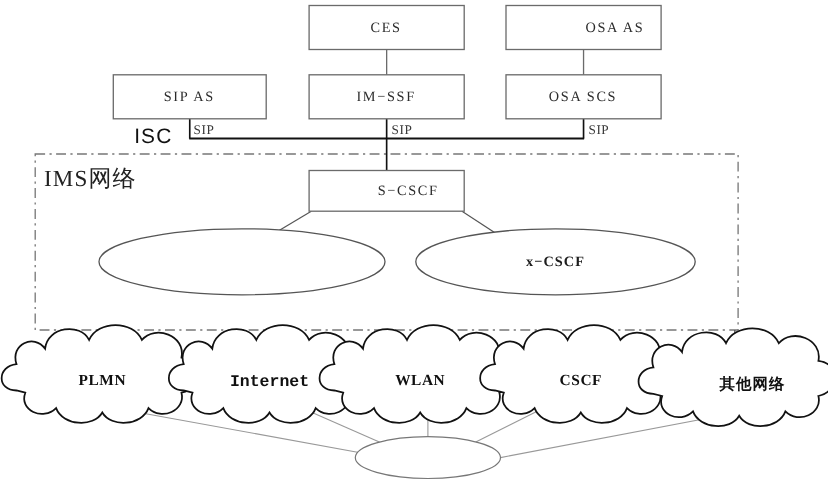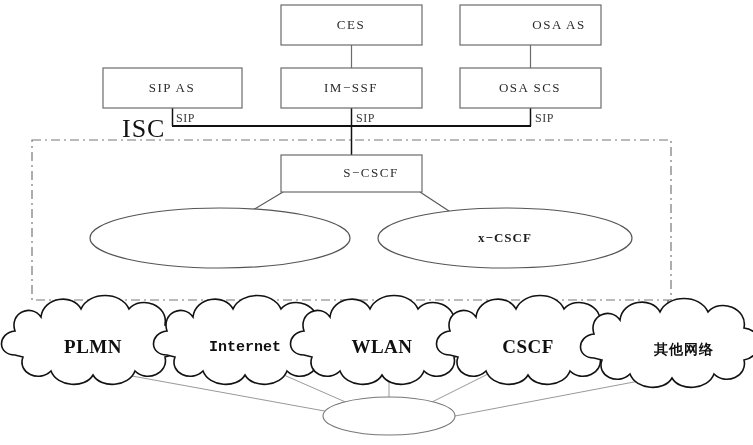--- a/index.html
+++ b/index.html
@@ -16,34 +16,34 @@
   .box-label{
     font-family:"Liberation Serif", serif;
     font-size:13px;color:#2b2b2b;letter-spacing:1.5px;
   }
   .ellipse-label{
     font-family:"Liberation Serif", serif;
     font-size:13px;color:#1d1d1d;font-weight:bold;letter-spacing:1px;
   }
   .cloud-label{
     font-family:"Liberation Serif", serif;
-    font-size:19px;color:#101010;font-weight:bold;letter-spacing:0.5px;
+    font-size:14px;color:#101010;font-weight:bold;letter-spacing:0.5px;
   }
   .cloud-label.mono{
     font-family:"Liberation Mono", monospace;
     font-size:15px;letter-spacing:0px;
   }
   .cloud-label.cjk{font-size:14px;letter-spacing:1px;}
   .sip-label{
     font-family:"Liberation Serif", serif;
     font-size:12px;color:#3a3a3a;letter-spacing:0.5px;
   }
   .isc-label{
-    font-family:Liberation Serif, serif;
-    font-size:26px;color:#111;letter-spacing:1px;
+    font-family:Liberation Sans, sans-serif;
+    font-size:19px;color:#111;letter-spacing:1px;
   }
   .ims-label{
     font-family:"Liberation Serif", serif;
     font-size:21px;color:#222;letter-spacing:1px;
   }
   .user-label{
     font-family:"Liberation Serif", serif;
     font-size:13px;color:#333;letter-spacing:2px;margin-top:36px;
   }
   .ctr{transform:translate(-50%,-50%);}
@@ -121,20 +121,21 @@
   <div class="lbl box-label ctr" style="left:530px;top:25px;margin-left:29px;">OSA AS</div>
   <div class="lbl box-label ctr" style="left:172px;top:88px;">SIP AS</div>
   <div class="lbl box-label ctr" style="left:351px;top:88px;">IM−SSF</div>
   <div class="lbl box-label ctr" style="left:530px;top:88px;">OSA SCS</div>
 
   <div class="lbl isc-label" style="left:122px;top:114px;">ISC</div>
   <div class="lbl sip-label" style="left:176px;top:111px;">SIP</div>
   <div class="lbl sip-label" style="left:356px;top:111px;">SIP</div>
   <div class="lbl sip-label" style="left:535px;top:111px;">SIP</div>
 
+  <div class="lbl ims-label" style="left:40px;top:148px;">IMS网络</div>
 
   <div class="lbl box-label ctr" style="left:371px;top:173px;">S−CSCF</div>
   <div class="lbl ellipse-label ctr" style="left:505px;top:238px;">x−CSCF</div>
 
   <div class="lbl cloud-label ctr" style="left:93px;top:347px;">PLMN</div>
   <div class="lbl cloud-label mono ctr" style="left:245px;top:347px;">Internet</div>
   <div class="lbl cloud-label ctr" style="left:382px;top:347px;">WLAN</div>
   <div class="lbl cloud-label ctr" style="left:528px;top:347px;">CSCF</div>
   <div class="lbl cloud-label cjk ctr" style="left:672px;top:350px;margin-left:12px;">其他网络</div>
 

